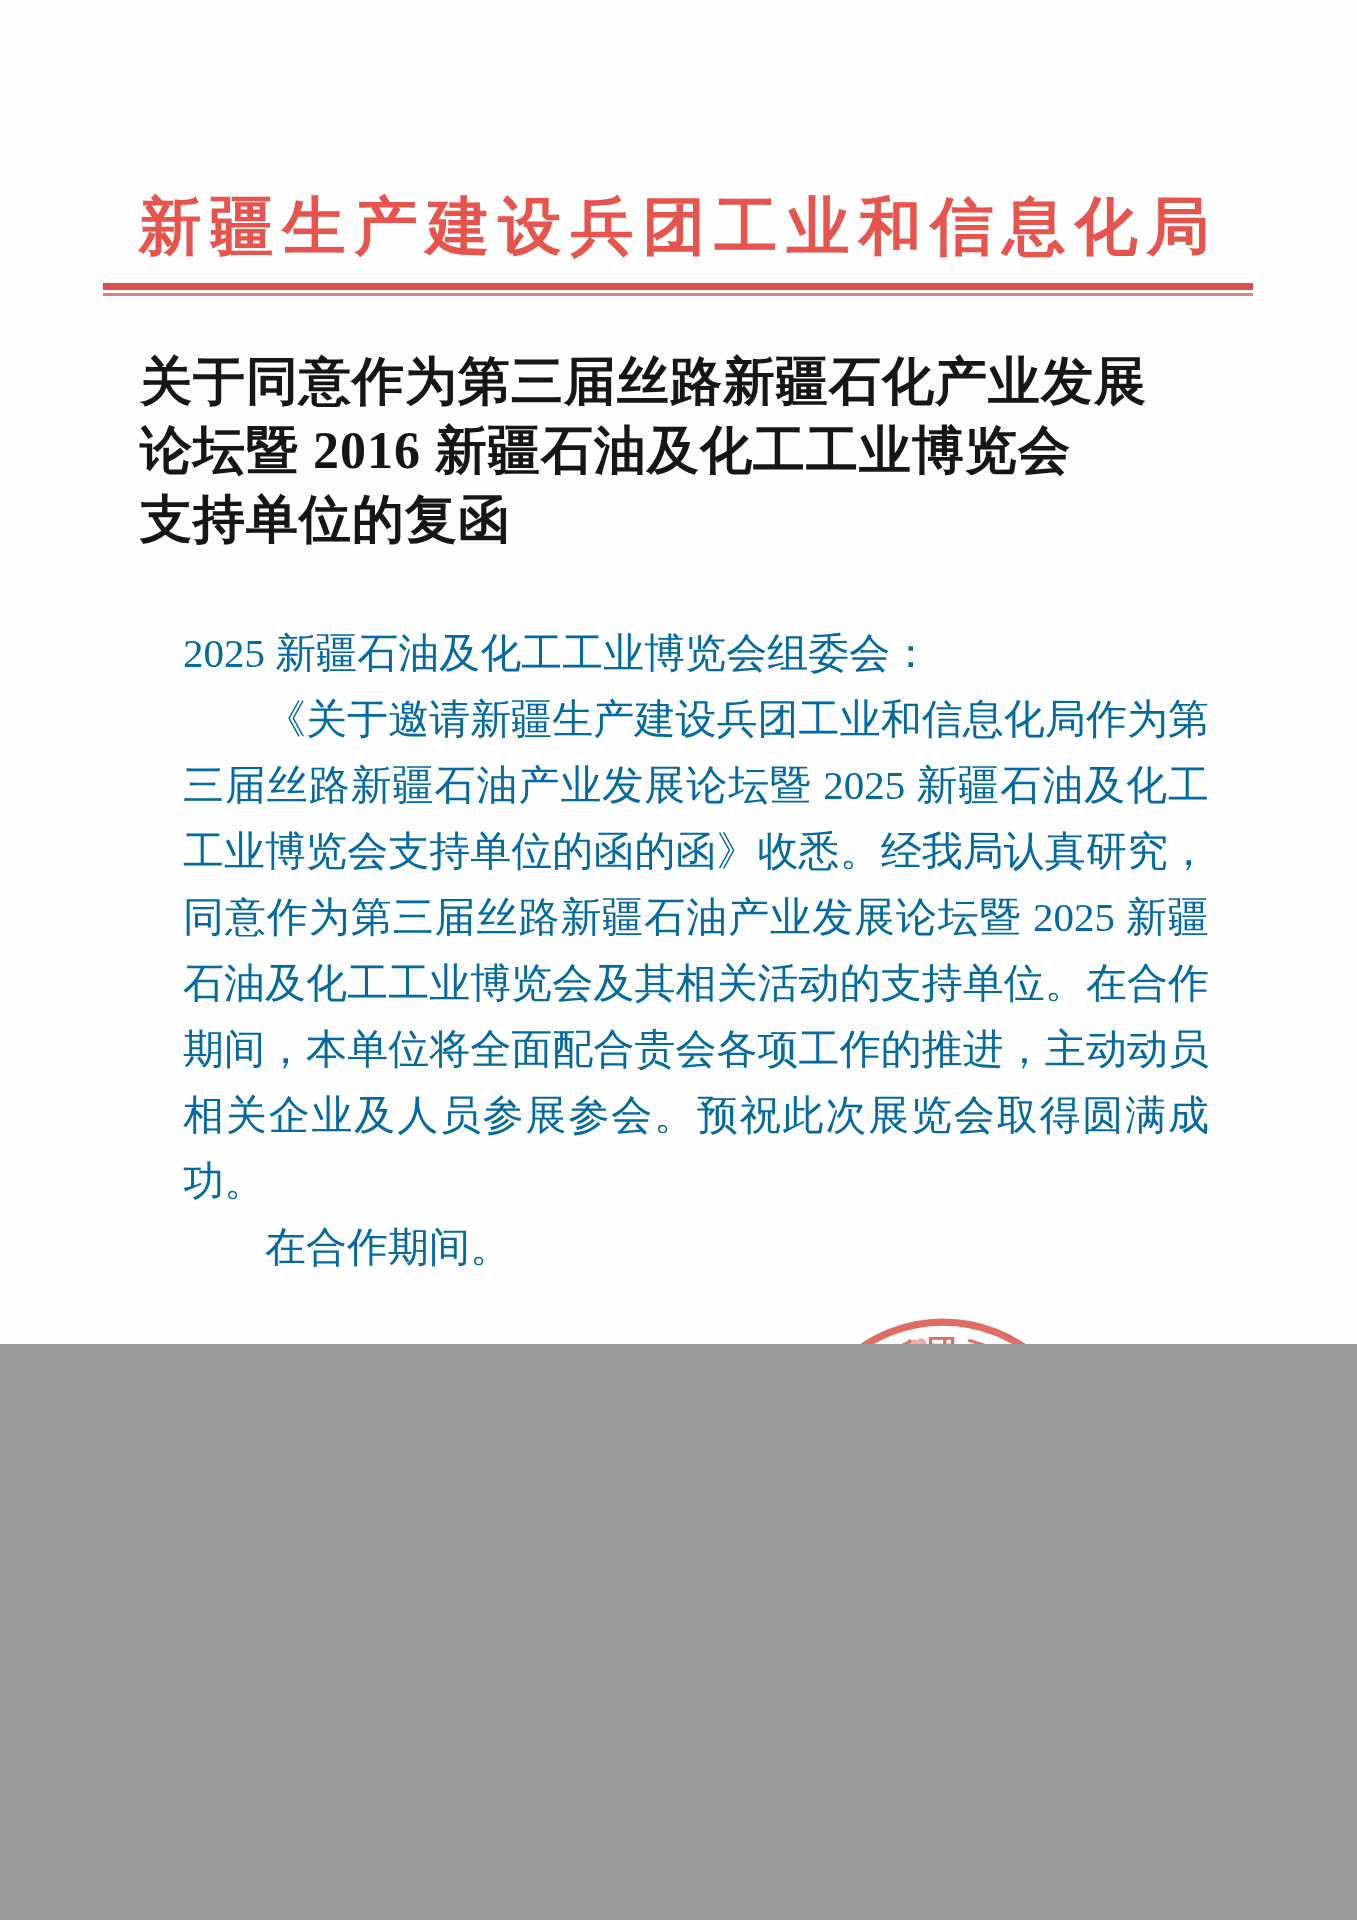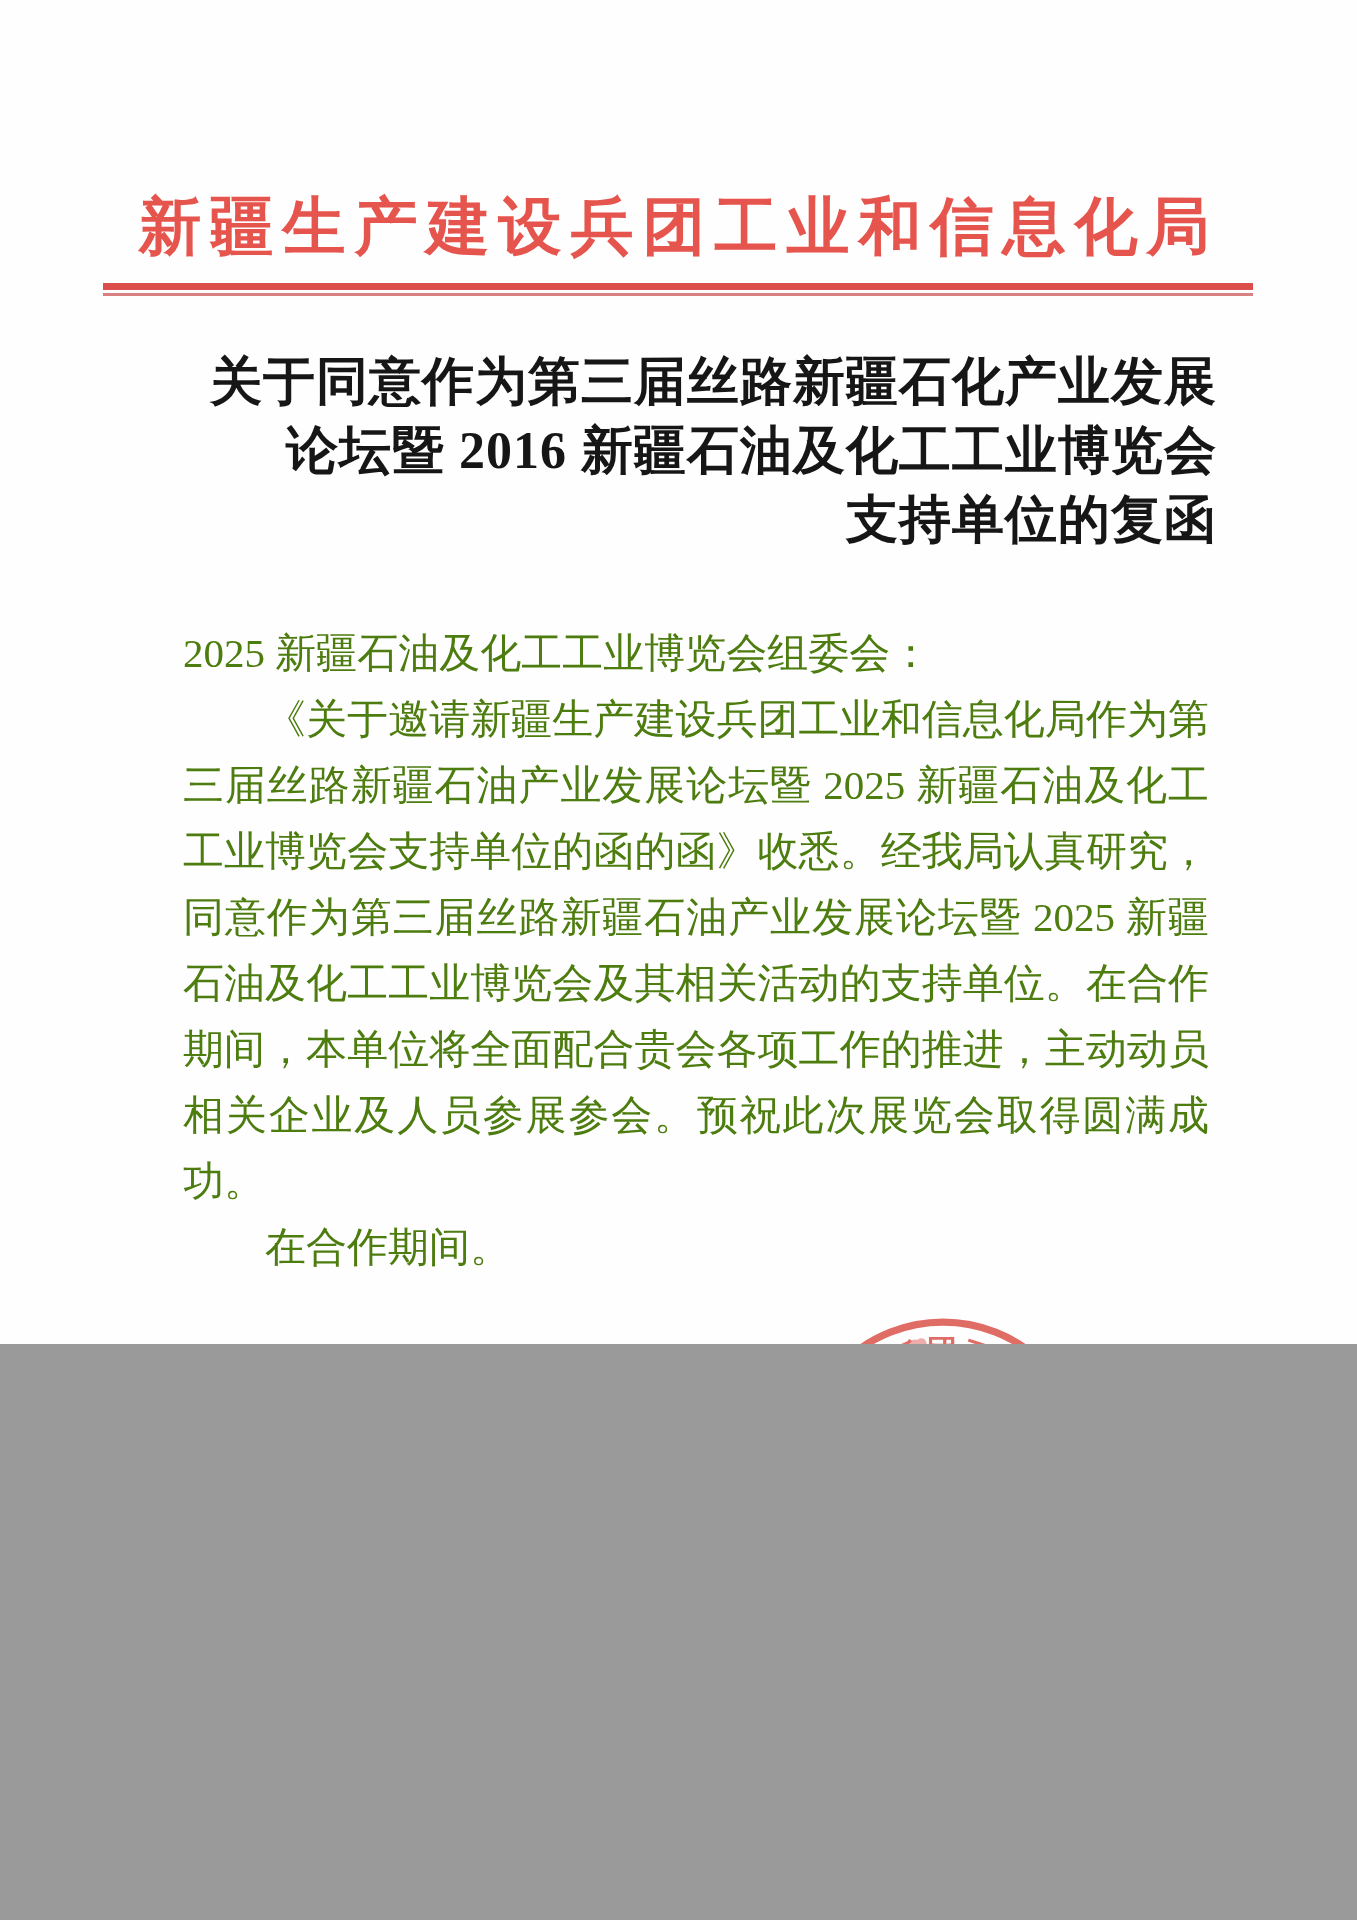--- a/index.html
+++ b/index.html
@@ -23,30 +23,30 @@
   }
   .rule{position:absolute;left:103px;width:1150px;}
   .rule-thick-top{top:283px;height:7px;background:#dc4e4a;}
   .rule-thin-top{top:293px;height:3px;background:#d98083;}
   .rule-thin-bottom{top:1777px;height:3px;background:#d98083;}
   .rule-thick-bottom{top:1784px;height:7px;background:#dc4e4a;}
   .rule-gray-bottom{position:absolute;left:78px;top:1800px;width:1200px;height:3px;background:#e4e8e7;}
   
   .doc-title{
     position:absolute;top:347px;left:140px;width:1077px;
-    text-align:right;
+    text-align:left;
     font-size:52px;font-weight:bold;
     color:#161616;
     line-height:69px;
     letter-spacing:1px;
   }
   
   .doc-body{
     position:absolute;top:620px;left:183px;width:1026px;
-    font-size:41px;color:#4d7c0f;
+    font-size:41px;color:#0369a1;
     line-height:66px;
     text-align:justify;
     text-justify:inter-character;
   }
   .doc-body p{margin:0;}
   .doc-body .indent{text-indent:2em;}
   
   .sig-org{
     position:absolute;top:1426px;left:640px;width:550px;
     text-align:center;font-size:39px;color:#1f1f1f;

